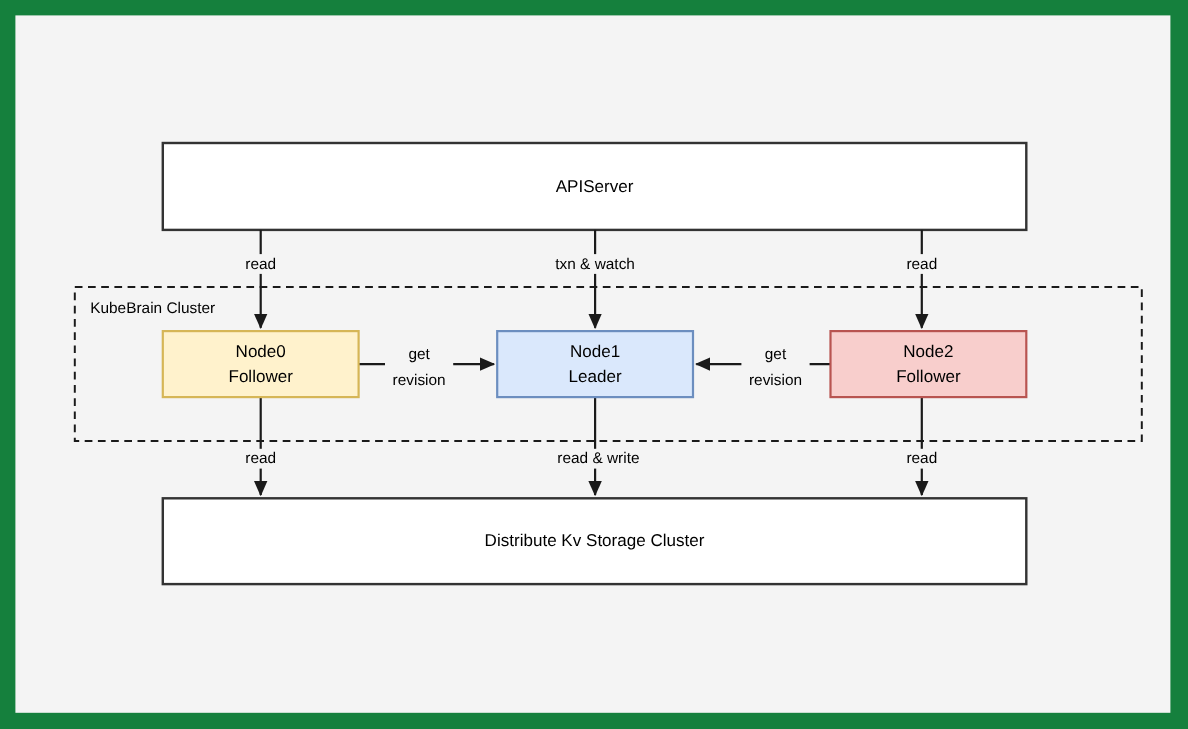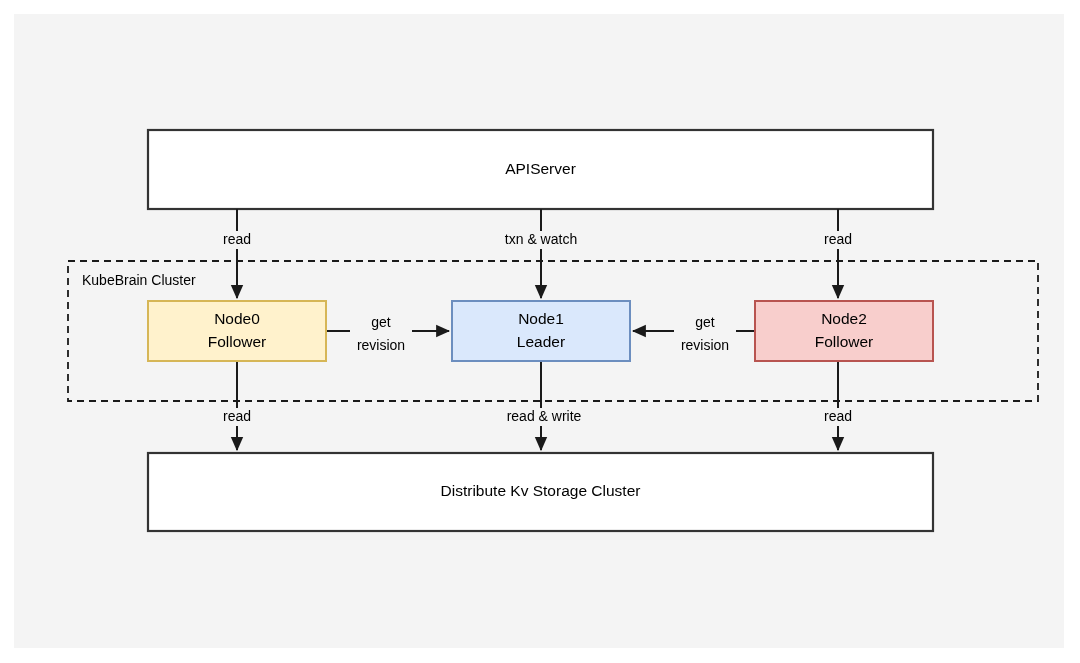--- a/index.html
+++ b/index.html
@@ -12,21 +12,21 @@
     height: 663px;
     overflow: hidden;
     font-family: "Liberation Sans", sans-serif;
   }
   #frame {
     position: absolute;
     left: 0;
     top: 0;
     width: 1080px;
     height: 663px;
-    background: #ffffff;
+    background: #15803d;
   }
   #canvas {
     position: absolute;
     left: 14px;
     top: 14px;
     width: 1050px;
     height: 634px;
     background: #f4f4f4;
   }
   #diagram {

